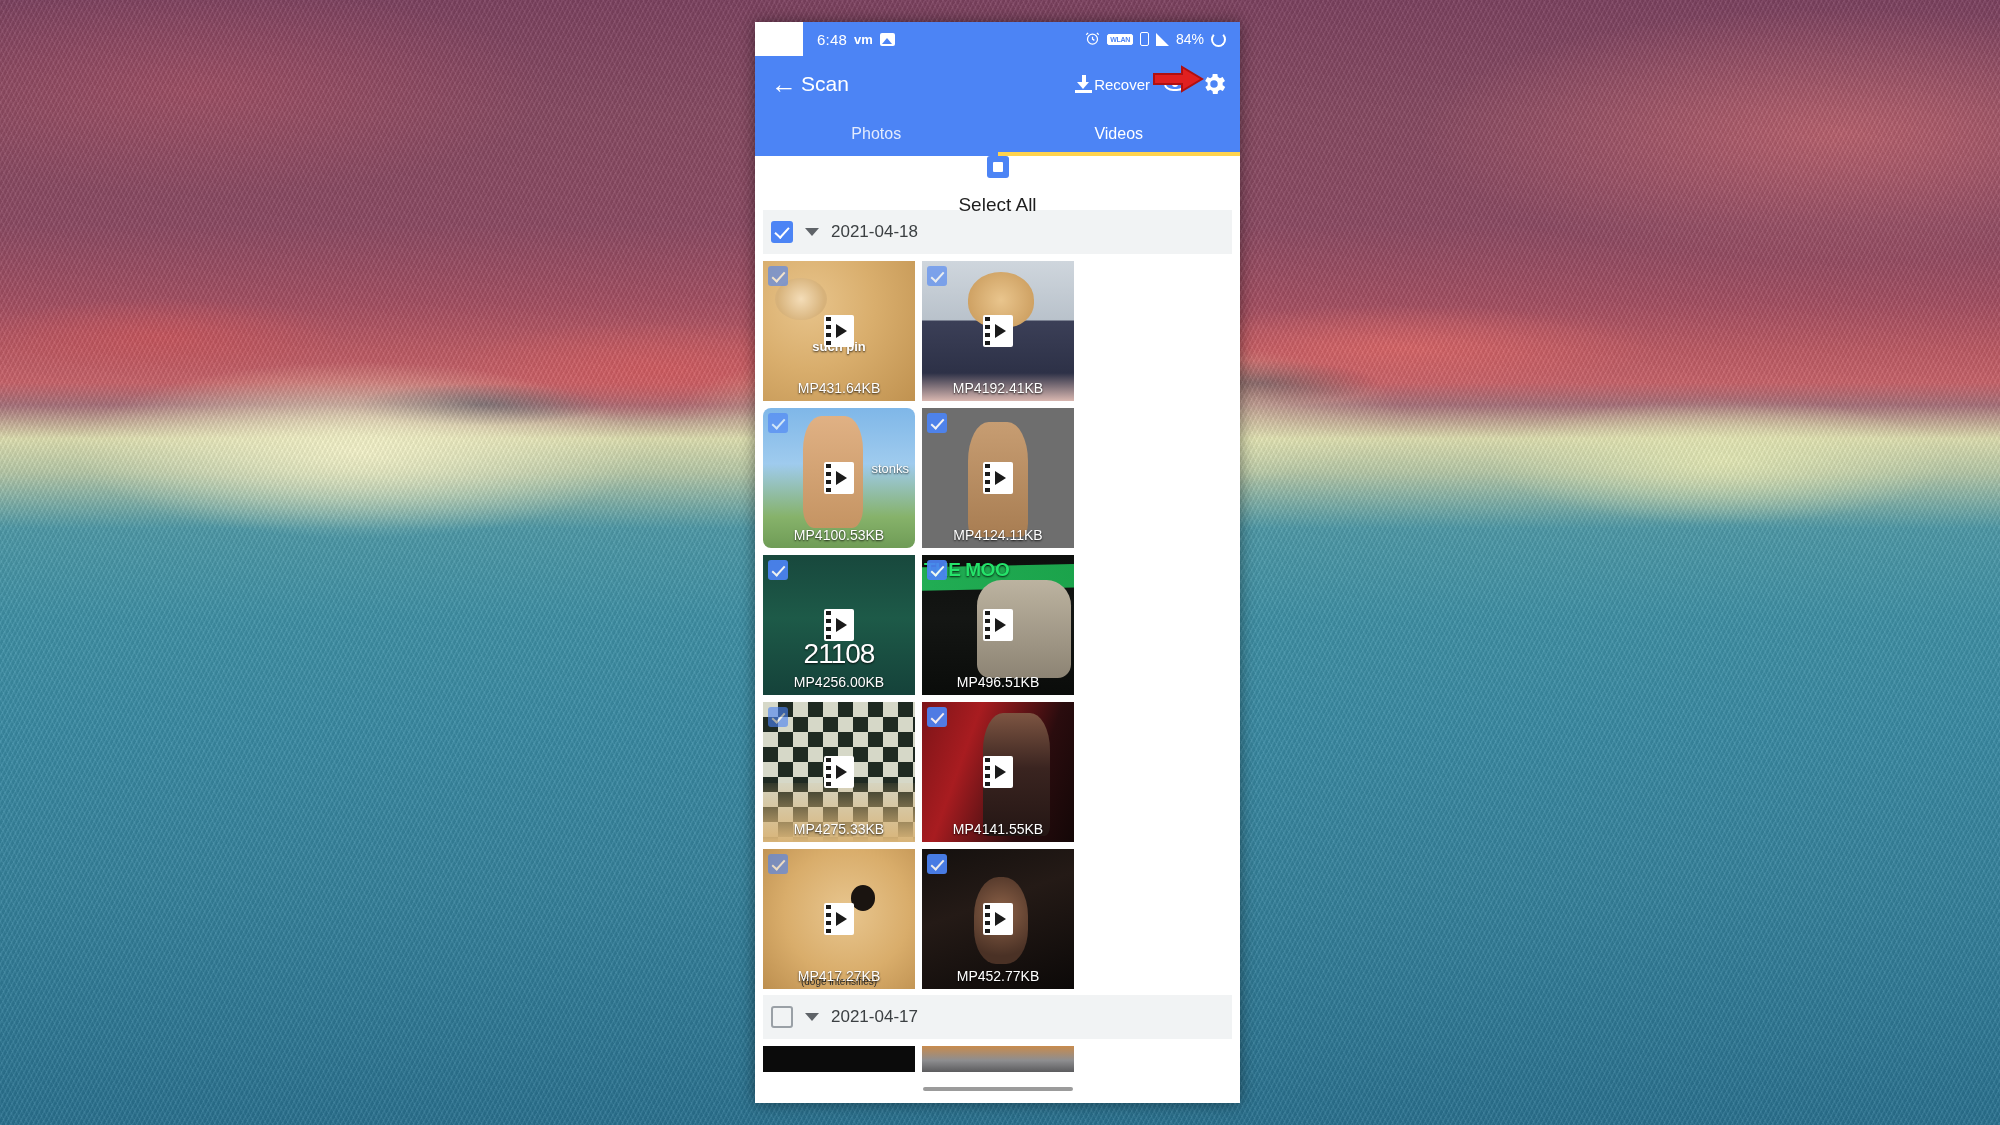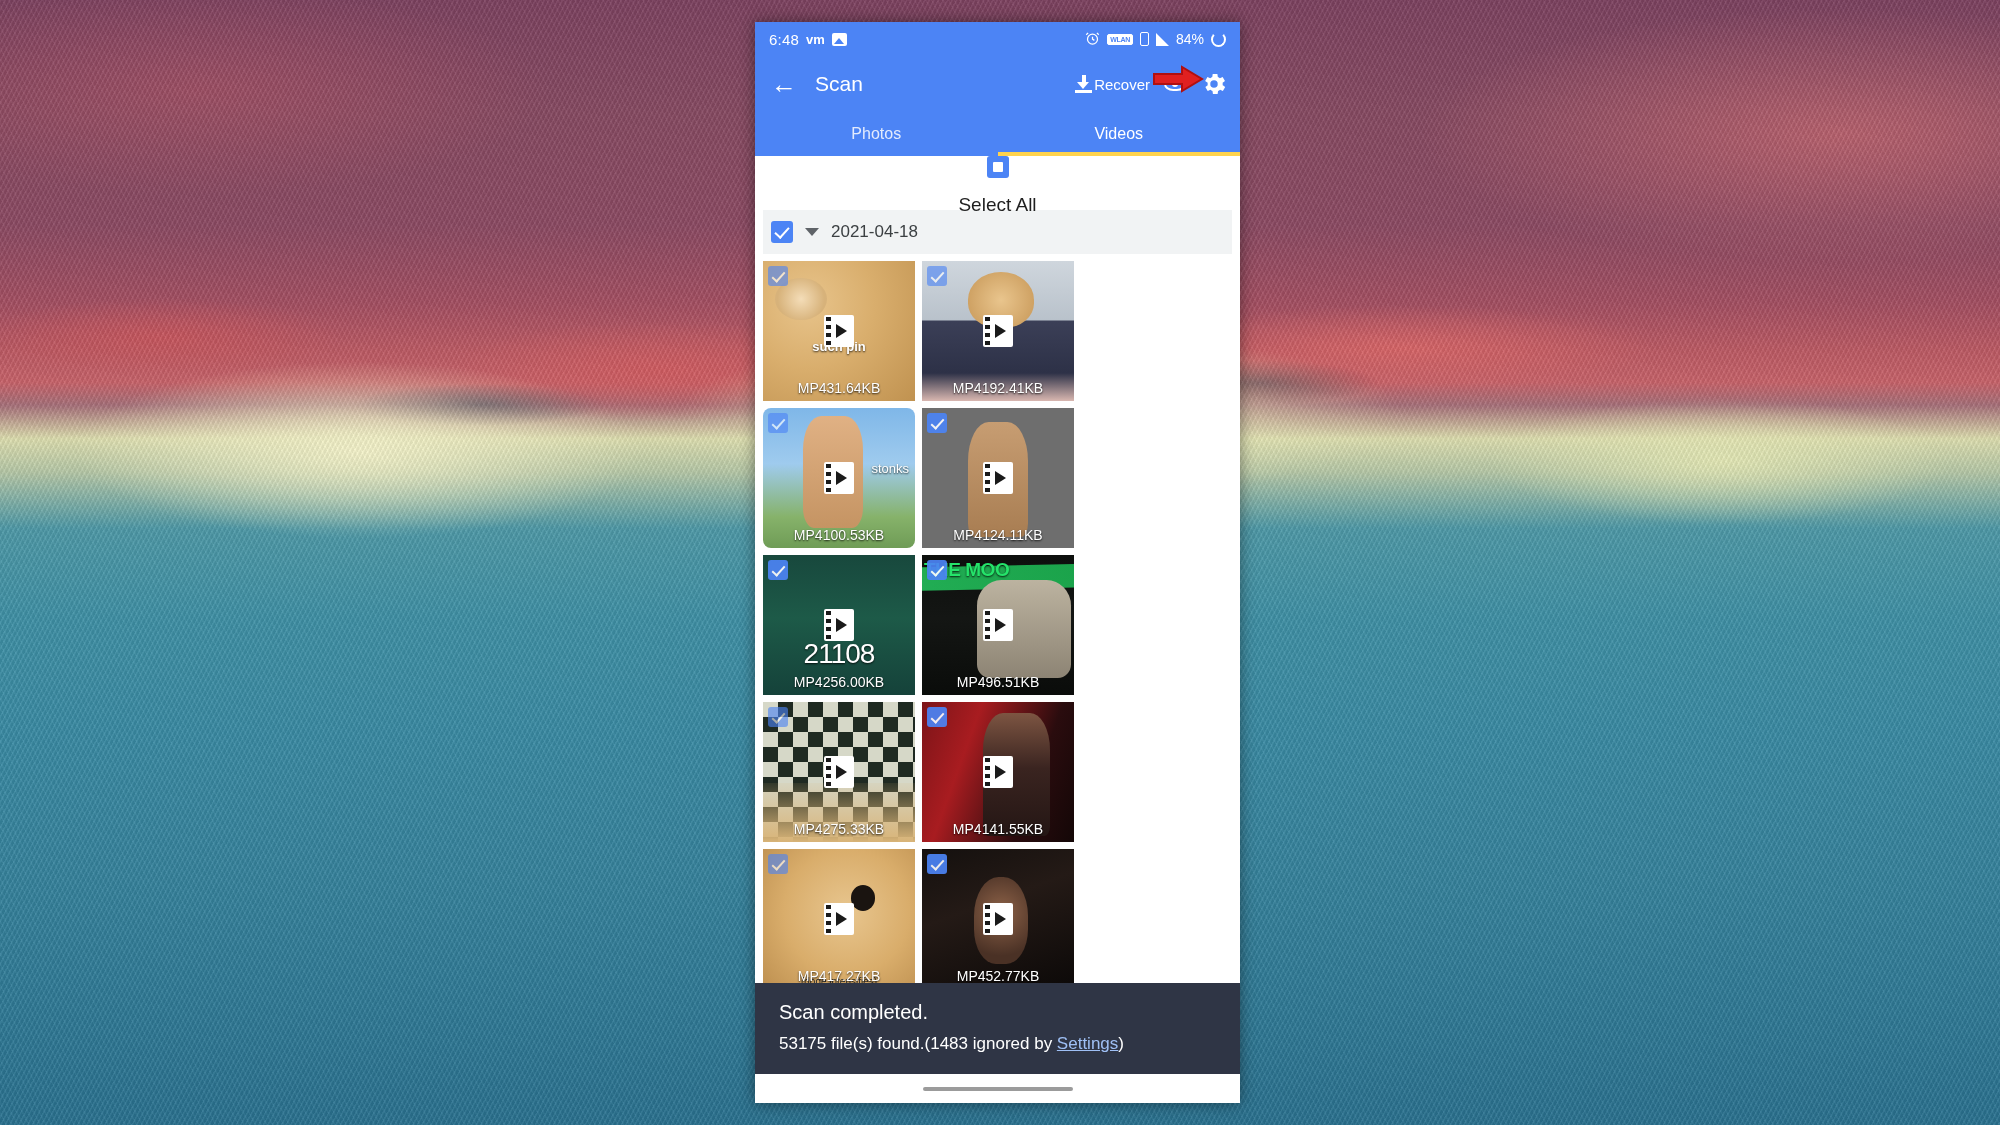--- a/index.html
+++ b/index.html
@@ -62,20 +62,21 @@
   }
 
   
   .statusbar {
     height: 34px;
     background: #4c84f5;
     display: flex; align-items: center;
     padding: 0 14px;
     color: #ffffff;
     font-size: 15px;
+    margin-left: 48px;
   }
   .sb-left { display: flex; align-items: center; gap: 7px; }
   .sb-right { margin-left: auto; display: flex; align-items: center; gap: 7px; font-size: 14px;}
   .sb-time { font-size: 15px; letter-spacing: 0.2px; }
   .sb-vm { font-size: 13px; font-weight: 600; }
   .ico { display: inline-block; line-height: 1; }
   .img-ico {
     width: 15px; height: 13px; background: #ffffff; border-radius: 2px;
     position: relative;
   }
@@ -104,21 +105,21 @@
   }
 
   
   .appbar {
     height: 56px; background: #4c84f5;
     display: flex; align-items: center;
     padding: 0 12px; color: #fff;
     position: relative;
   }
   .back-arrow { font-size: 26px; width: 34px; text-align: center; line-height: 1; }
-  .app-title { font-size: 21px; margin-left: 14px; }
+  .app-title { font-size: 21px; }
   .appbar-actions { margin-left: auto; display: flex; align-items: center; gap: 14px; }
   .recover-btn { display: flex; align-items: center; gap: 2px; }
   .dl-ico { position: relative; width: 17px; height: 18px; }
   .dl-ico::before {
     content: ""; position: absolute; left: 6.5px; top: 0; width: 4px; height: 9px; background:#fff;
   }
   .dl-ico::after {
     content: ""; position: absolute; left: 2px; top: 7px;
     border-left: 6.5px solid transparent; border-right: 6.5px solid transparent;
     border-top: 7px solid #fff;
@@ -543,22 +544,18 @@
     </div>
 
     <div class="grid partial-grid">
       <div class="thumb thumb-partial art-dark2"></div>
       <div class="thumb thumb-partial art-road"></div>
       <div class="thumb thumb-partial art-blur"></div>
     </div>
 
   </div>
 
-  <div class="toast">
-    <div class="toast-line1">Scan completed.</div>
-    <div class="toast-line2"><span>53175 file(s) found.(1483 ignored by </span><a class="toast-link" href="#">Settings</a><span>)</span></div>
-  </div>
 
   <div class="navbar">
     <div class="nav-pill"></div>
   </div>
 
 </div>
 
 </body></html>

